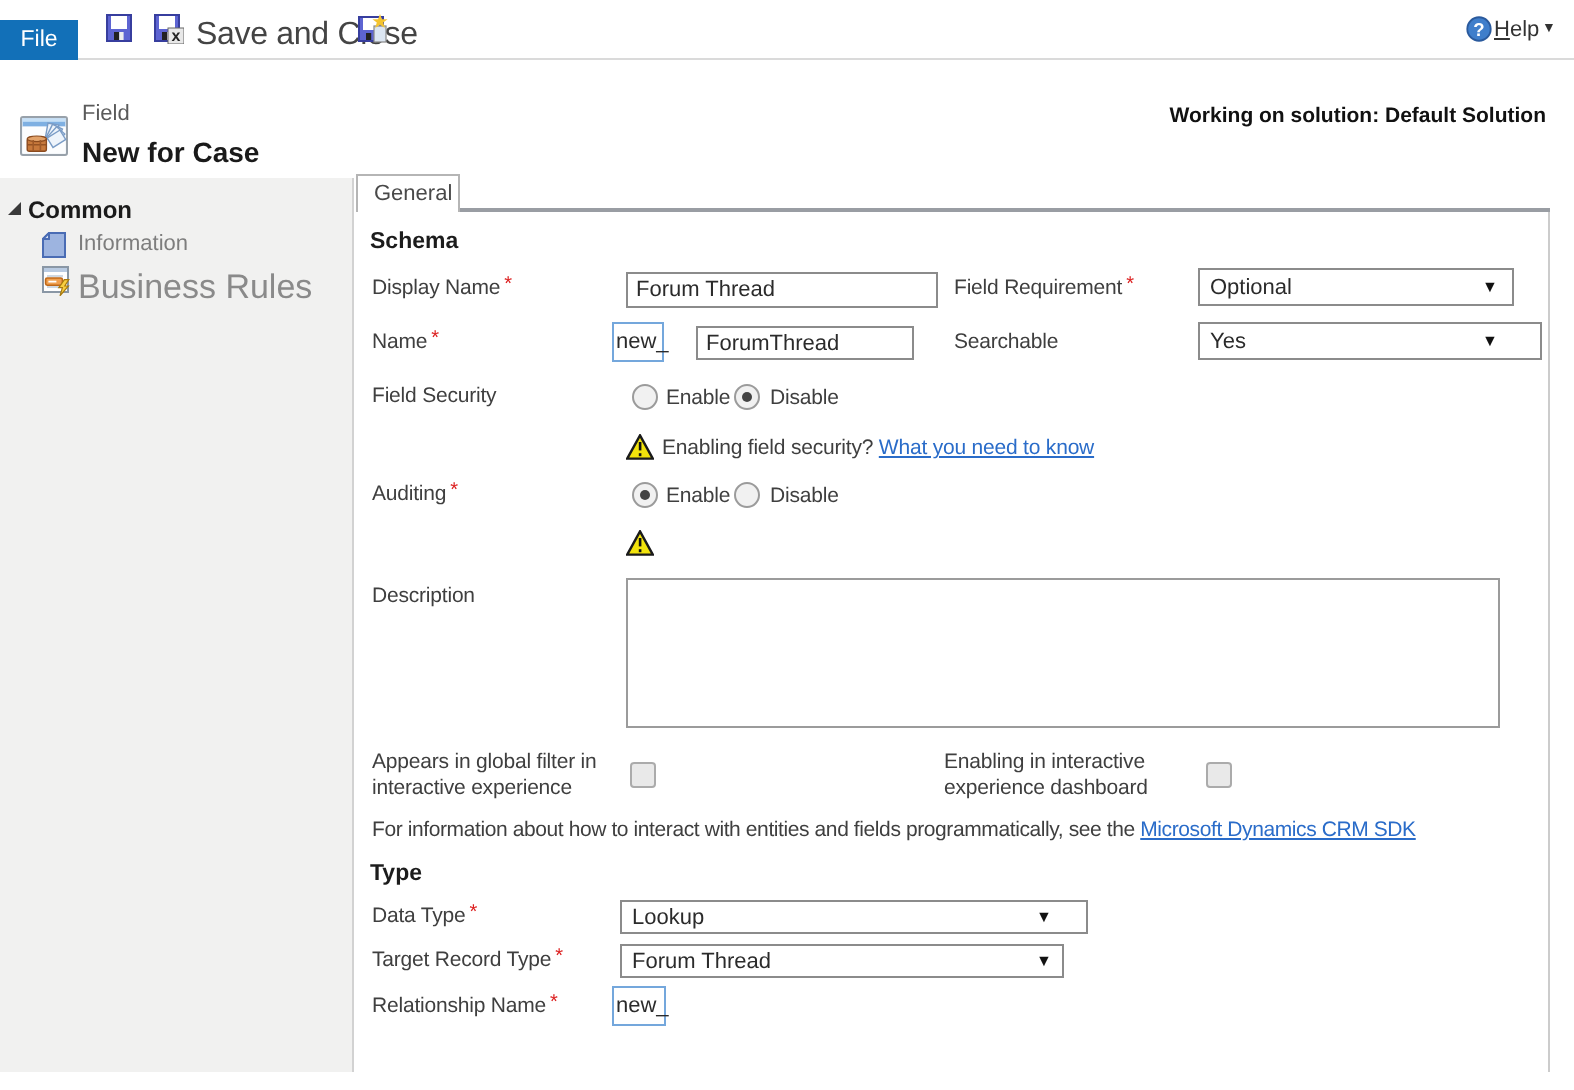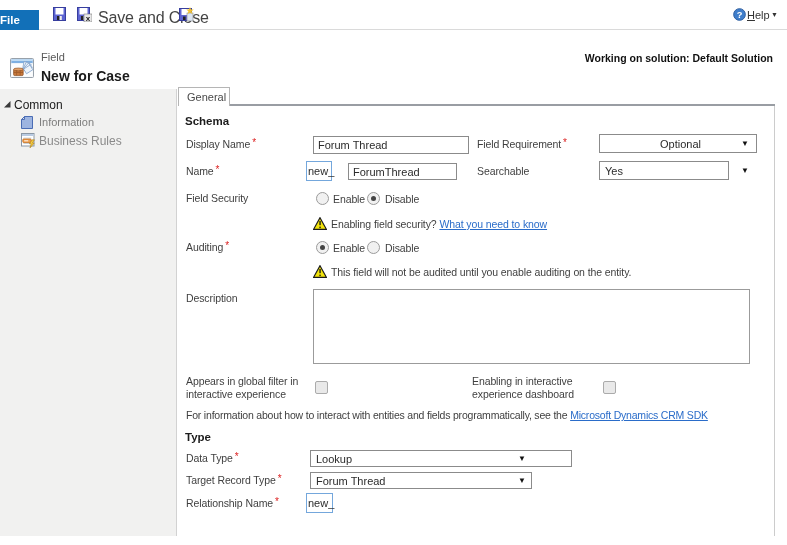--- a/index.html
+++ b/index.html
@@ -15,21 +15,21 @@
   .radio { position:absolute; width:13px; height:13px; border:1px solid #9b9b9b; border-radius:50%; background:#f1f1f1; }
   .radio .dot { position:absolute; left:3px; top:3px; width:5px; height:5px; border-radius:50%; background:#444; }
   .chk { position:absolute; width:13px; height:13px; border:1px solid #ababab; border-radius:2px; background:#e9e9e9; }
   .bold12 { position:absolute; font-size:11.5px; font-weight:bold; color:#1c1c1c; }
 </style>
 </head>
 <body>
 <div id="page">
 
   <div class="abs" style="left:0;top:0;width:787px;height:30px;background:#fff;border-bottom:1px solid #dadada;"></div>
-  <div class="abs" style="left:0;top:10px;width:39px;height:20px;background:#1270b8;color:#fff;font-size:11.5px;font-weight:bold;text-align:left;line-height:20px;">File</div>
+  <div class="abs" style="left:0;top:10px;width:39px;height:20px;background:#1270b8;color:#fff;font-size:11.5px;font-weight:normal;text-align:center;line-height:20px;">File</div>
 
   <svg class="abs" style="left:53px;top:7px;" width="13" height="14" viewBox="0 0 13 14">
     <rect x="0.5" y="0.5" width="12" height="13" fill="#5d64d2" stroke="#373e9e"></rect>
     <rect x="2.5" y="1" width="8" height="6.5" fill="#fff"></rect>
     <rect x="4" y="9" width="2.6" height="4" fill="#222"></rect>
     <rect x="6.6" y="9" width="2.2" height="4" fill="#eee"></rect>
   </svg>
 
   <svg class="abs" style="left:77px;top:7px;" width="15" height="15" viewBox="0 0 15 15">
     <rect x="0.5" y="0.5" width="12" height="13" fill="#5d64d2" stroke="#373e9e"></rect>
@@ -74,57 +74,57 @@
     <line x1="10.2" y1="12" x2="10.2" y2="17.4" stroke="#a05a28" stroke-width="0.8"></line>
   </svg>
   <div class="abs" style="left:41px;top:51px;font-size:11px;color:#5a5a5a;">Field</div>
   <div class="abs" style="left:41px;top:68px;font-size:14px;font-weight:bold;color:#1a1a1a;">New for Case</div>
   <div class="abs" style="right:14px;top:52px;font-size:10.5px;font-weight:bold;color:#111;">Working on solution: Default Solution</div>
 
   <div class="abs" style="left:0;top:89px;width:177px;height:447px;background:#f1f1f0;border-right:1px solid #d2d2d2;"></div>
   <svg class="abs" style="left:4px;top:101px;" width="7" height="7" viewBox="0 0 7 7">
     <polygon points="6.5,0 6.5,6.5 0,6.5" fill="#3a3a3a"></polygon>
   </svg>
-  <div class="abs" style="left:14px;top:98px;font-size:12px;font-weight:normal;color:#1b1b1b;">Common</div>
+  <div class="abs" style="left:14px;top:98px;font-size:12px;font-weight:bold;color:#1b1b1b;">Common</div>
 
   <svg class="abs" style="left:21px;top:116px;" width="13" height="13" viewBox="0 0 13 13">
     <path d="M3.5 0.5 H11.5 V12.5 H0.5 V3.5 Z" fill="#9db4e0" stroke="#4a6cb4"></path>
     <path d="M3.5 0.5 V3.5 H0.5 Z" fill="#d6e0f2" stroke="#4a6cb4"></path>
   </svg>
   <div class="abs" style="left:39px;top:116px;font-size:11px;color:#7d7d7d;">Information</div>
 
   <svg class="abs" style="left:21px;top:133px;" width="15" height="15" viewBox="0 0 15 15">
     <rect x="0.5" y="0.5" width="12.5" height="12.5" fill="#fff" stroke="#8a97a5"></rect>
     <rect x="1" y="1" width="11.5" height="2" fill="#b9cbe2"></rect>
     <line x1="2.5" y1="5" x2="10.5" y2="5" stroke="#c3cedb" stroke-width="0.8"></line>
     <line x1="2.5" y1="10.5" x2="10.5" y2="10.5" stroke="#c3cedb" stroke-width="0.8"></line>
     <rect x="1.8" y="6" width="8.4" height="3.6" rx="0.8" fill="#f0a050" stroke="#c06818" stroke-width="0.8"></rect>
     <line x1="3.2" y1="7.8" x2="7.2" y2="7.8" stroke="#fff" stroke-width="0.9"></line>
     <polygon points="11.2,6.8 8.4,10.8 10.2,10.8 9,14.9 13.2,10 11.4,10 13.4,6.8" fill="#f8cf40" stroke="#a87a10" stroke-width="0.6"></polygon>
   </svg>
-  <div class="abs" style="left:39px;top:134px;font-size:12px;color:#8a8a8a;">Business Rules</div>
+  <div class="abs" style="left:39px;top:134px;font-size:17px;color:#8a8a8a;">Business Rules</div>
 
   <div class="abs" style="left:774px;top:105px;width:1px;height:431px;background:#cccccc;"></div>
   <div class="abs" style="left:230px;top:104px;width:545px;height:2px;background:#999da3;"></div>
   <div class="abs" style="left:178px;top:87px;width:52px;height:19px;background:#fff;border:1px solid #b5b5b5;border-bottom:none;"></div>
   <div class="abs" style="left:187px;top:91px;font-size:11px;color:#494949;">General</div>
 
   <div class="bold12" style="left:185px;top:115px;">Schema</div>
 
   <div class="lbl" style="left:186px;top:138px;">Display Name<span class="req">*</span></div>
   <div class="inp" style="left:313px;top:136px;width:156px;height:18px;">Forum Thread</div>
   <div class="lbl" style="left:477px;top:138px;">Field Requirement<span class="req">*</span></div>
-  <div class="sel" style="left:599px;top:134px;width:158px;height:19px;text-align:center;">Optional</div>
+  <div class="sel" style="left:599px;top:134px;width:158px;height:19px;">Optional</div>
   <div class="arr" style="left:741px;top:139px;">▼</div>
 
   <div class="lbl" style="left:186px;top:165px;">Name<span class="req">*</span></div>
   <div class="abs" style="left:306px;top:161px;width:26px;height:20px;border:1px solid #74a7dc;background:#fff;font-size:11px;color:#2b2b2b;padding:3px 0 0 1px;">new_</div>
   <div class="inp" style="left:348px;top:163px;width:109px;height:17px;">ForumThread</div>
   <div class="lbl" style="left:477px;top:165px;">Searchable</div>
-  <div class="sel" style="left:599px;top:161px;width:130px;height:19px;">Yes</div>
+  <div class="sel" style="left:599px;top:161px;width:172px;height:19px;">Yes</div>
   <div class="arr" style="left:741px;top:166px;">▼</div>
 
   <div class="lbl" style="left:186px;top:192px;">Field Security</div>
   <div class="radio" style="left:316px;top:192px;"></div>
   <div class="lbl" style="left:333px;top:193px;">Enable</div>
   <div class="radio" style="left:367px;top:192px;">
       <div class="dot"></div>
     </div>
   <div class="lbl" style="left:385px;top:193px;">Disable</div>
 
@@ -141,36 +141,35 @@
     </div>
   <div class="lbl" style="left:333px;top:242px;">Enable</div>
   <div class="radio" style="left:367px;top:241px;"></div>
   <div class="lbl" style="left:385px;top:242px;">Disable</div>
 
   <svg class="abs" style="left:313px;top:265px;" width="14" height="13" viewBox="0 0 14 13">
     <polygon points="7,0.7 13.4,12.3 0.6,12.3" fill="#f2e30c" stroke="#1a1a1a" stroke-width="1.2"></polygon>
     <rect x="6.4" y="4" width="1.3" height="4.2" fill="#111"></rect>
     <rect x="6.4" y="9.6" width="1.3" height="1.5" fill="#111"></rect>
   </svg>
-  <div class="lbl" style="left:331px;top:266px;">This field will not be audited until you enable auditing on the entity.</div>
 
   <div class="lbl" style="left:186px;top:292px;">Description</div>
   <div class="abs" style="left:313px;top:289px;width:437px;height:75px;border:1px solid #9b9b9b;background:#fff;"></div>
 
   <div class="lbl" style="left:186px;top:375px;line-height:13px;white-space:normal;width:125px;">Appears in global filter in interactive experience</div>
   <div class="chk" style="left:315px;top:381px;"></div>
   <div class="lbl" style="left:472px;top:375px;line-height:13px;white-space:normal;width:110px;">Enabling in interactive experience dashboard</div>
   <div class="chk" style="left:603px;top:381px;"></div>
 
   <div class="lbl" style="left:186px;top:409px;font-size:10.5px;letter-spacing:-0.2px;text-align:center;">For information about how to interact with entities and fields programmatically, see the <span class="link" style="text-decoration:underline;">Microsoft Dynamics CRM SDK</span></div>
 
   <div class="bold12" style="left:185px;top:431px;">Type</div>
 
   <div class="lbl" style="left:186px;top:452px;">Data Type<span class="req">*</span></div>
-  <div class="sel" style="left:310px;top:450px;width:262px;height:17px;padding-top:2px;">Lookup</div>
+  <div class="sel" style="left:310px;top:450px;width:234px;height:17px;padding-top:2px;">Lookup</div>
   <div class="arr" style="left:518px;top:454px;">▼</div>
 
   <div class="lbl" style="left:186px;top:474px;">Target Record Type<span class="req">*</span></div>
   <div class="sel" style="left:310px;top:472px;width:222px;height:17px;padding-top:2px;">Forum Thread</div>
   <div class="arr" style="left:518px;top:476px;">▼</div>
 
   <div class="lbl" style="left:186px;top:497px;">Relationship Name<span class="req">*</span></div>
   <div class="abs" style="left:306px;top:493px;width:27px;height:20px;border:1px solid #74a7dc;background:#fff;font-size:11px;color:#2b2b2b;padding:3px 0 0 1px;">new_</div>
 
 </div>

